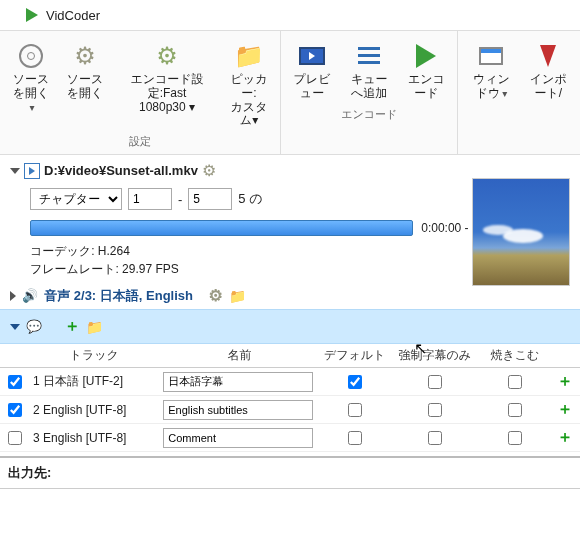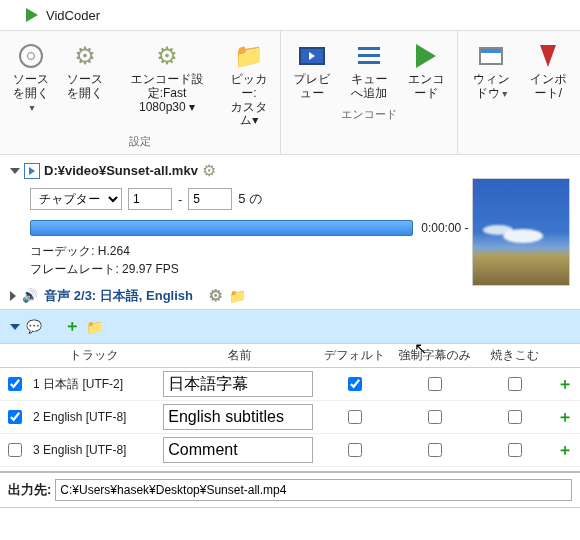--- a/index.html
+++ b/index.html
@@ -186,24 +186,24 @@
   }
   table.subgrid td {
     border-bottom:1px solid #eee;
     padding:3px 4px;
     height:26px;
     text-align:center;
   }
   table.subgrid td.left { text-align:left; }
   input.namebox {
     width: 150px;
-    font-size:16px;
+    font-size:11px;
     border:1px solid #aaa;
     padding:1px 4px;
-    height:26px;
+    height:20px;
     font-family: inherit;
   }
   input.cb { width:14px;height:14px; }
   .output-row {
     display:flex; align-items:center; gap:4px;
     padding:6px 8px;
     border-top: 2px solid #bbb;
     margin-top:4px;
   }
   .output-field {
@@ -418,21 +418,20 @@
         <td><input type="checkbox" class="cb" style=""></td>
         <td><input type="checkbox" class="cb" style=""></td>
         <td><input type="checkbox" class="cb" style=""></td>
         <td><span class="plus">＋</span></td>
       </tr>
     </tbody>
 </table>
 
 <div class="output-row">
   <span class="bold">出力先:</span>
-  <input class="output-field" value="C:¥Users¥hasek¥Desktop¥Sunset-all.mp4" style="">
 </div>
 
 <div class="footer-head">
   
   
   
   
 </div>
 
 </body></html>

